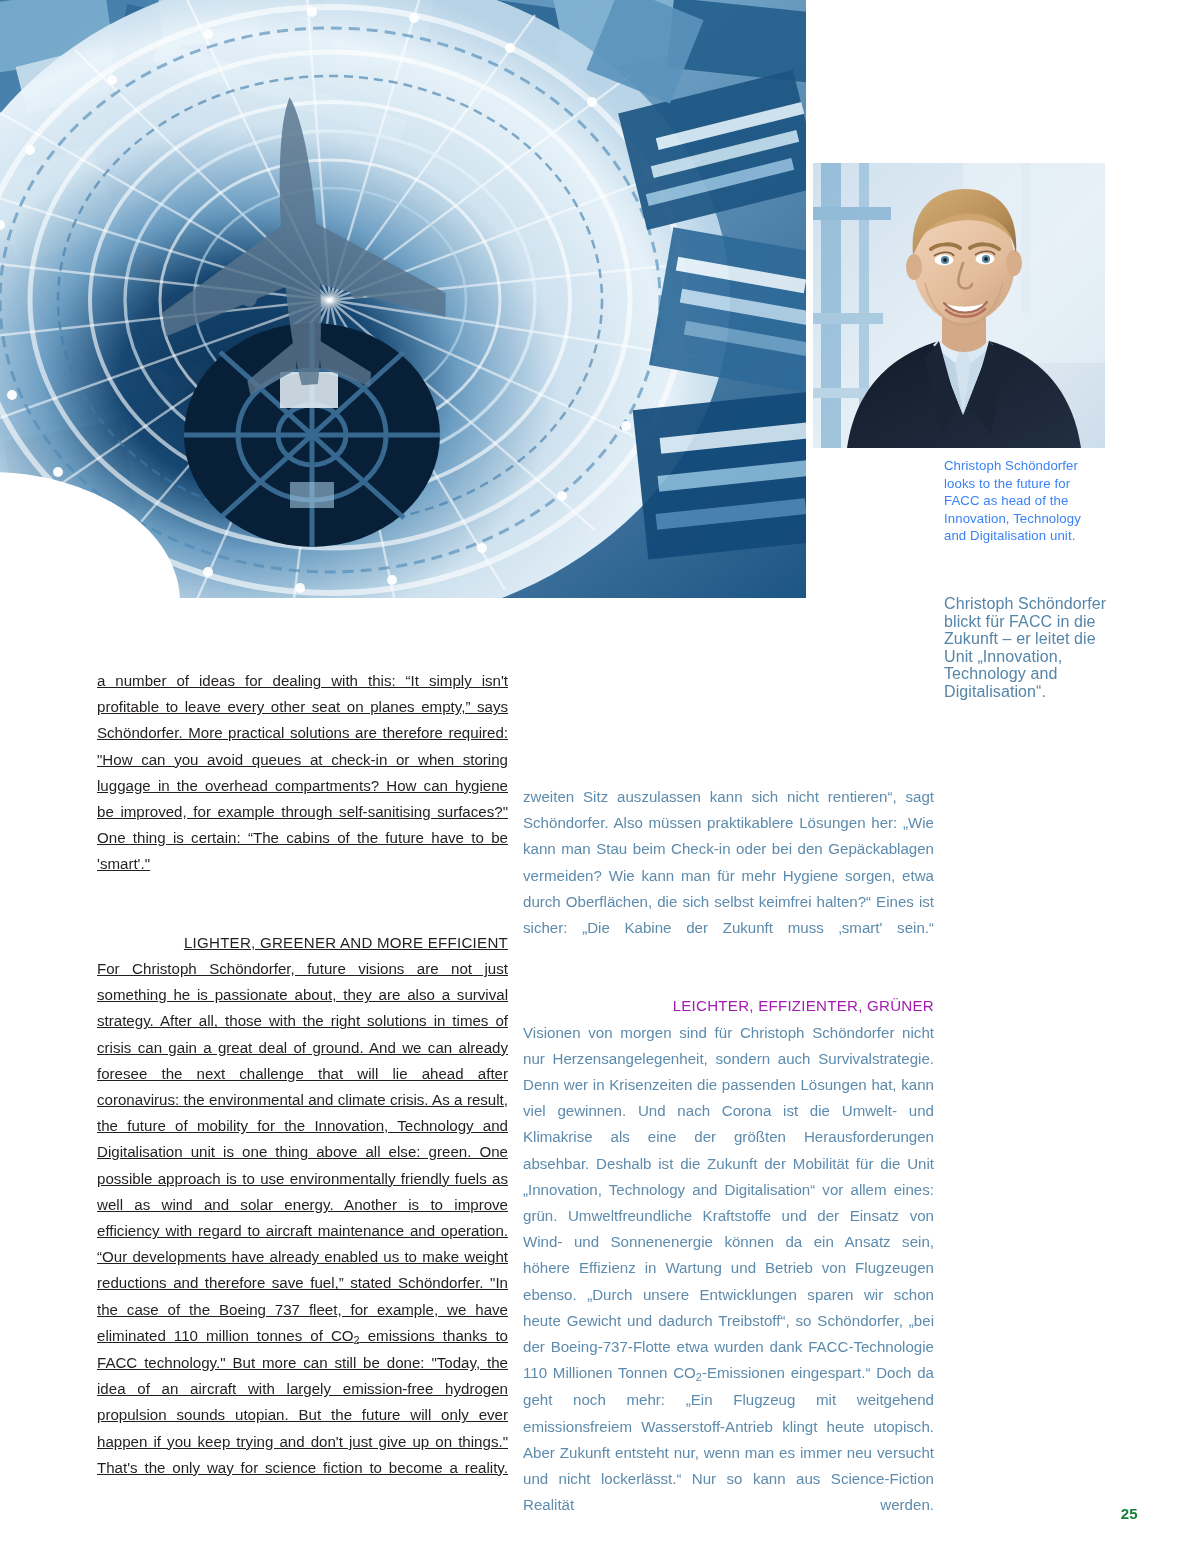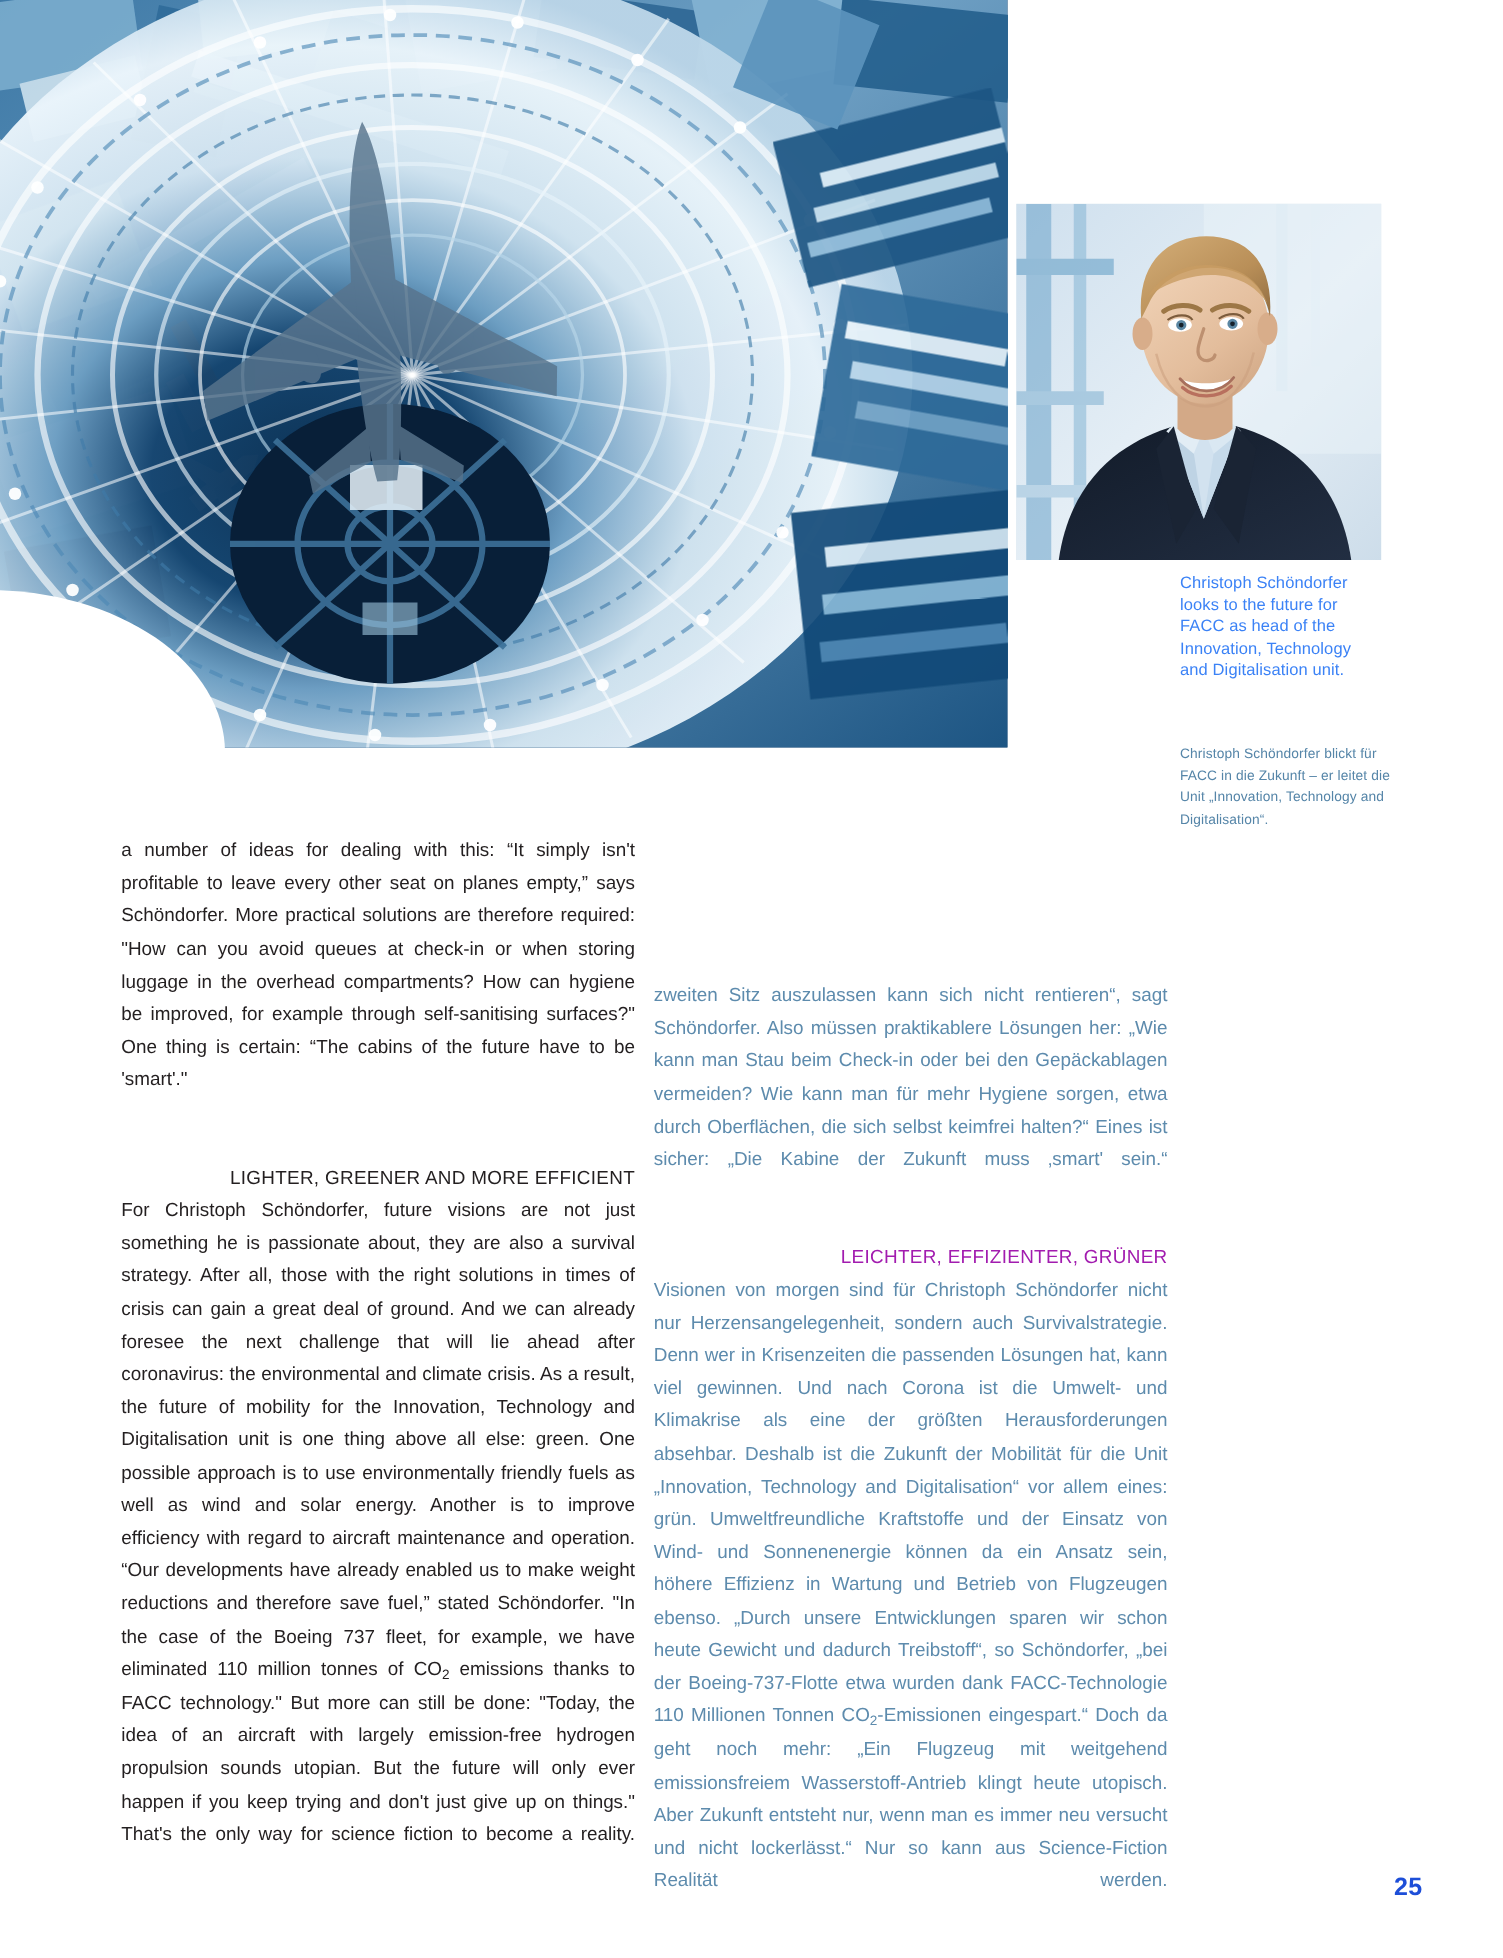--- a/index.html
+++ b/index.html
@@ -51,38 +51,39 @@
     width: 160px;
     font-size: 13.2px;
     line-height: 17.6px;
     color: #3b82f6;
     letter-spacing: 0.1px;
   }
   .caption-de {
     position: absolute;
     left: 944px; top: 595px;
     width: 168px;
-    font-size: 11px;
+    font-size: 16px;
     line-height: 17.6px;
     color: #5585a8;
     letter-spacing: 0.1px;
   }
 
   
   .col {
     position: absolute;
     font-size: 15.1px;
     line-height: 26.2px;
     text-align: justify;
     text-justify: inter-word;
   }
   .col-en {
     left: 97px; top: 668px;
     width: 411px;
     color: #231f20;
+    text-decoration: underline;
   }
   .col-de {
     left: 523px; top: 740px;
     width: 411px;
     color: #5d8bad;
     margin-top: 44px;
   }
   .col p { margin: 0; }
   .col p + p { margin-top: 26px; }
   .subhead {
@@ -99,23 +100,23 @@
   .col p::after {
     content: "";
     display: inline-block;
     width: 100%;
   }
 
   
   .page-number {
     position: absolute;
     right: 64px; bottom: 44px;
-    font-size: 20px;
+    font-size: 15px;
     font-weight: bold;
-    color: #1d4ed8;
+    color: #15803d;
     letter-spacing: 0.3px;
     text-align: right;
   }
 </style>
 </head>
 <body>
 
 <div class="hero">
   <svg viewBox="0 0 806 598" preserveAspectRatio="xMidYMid slice">
     <defs>

